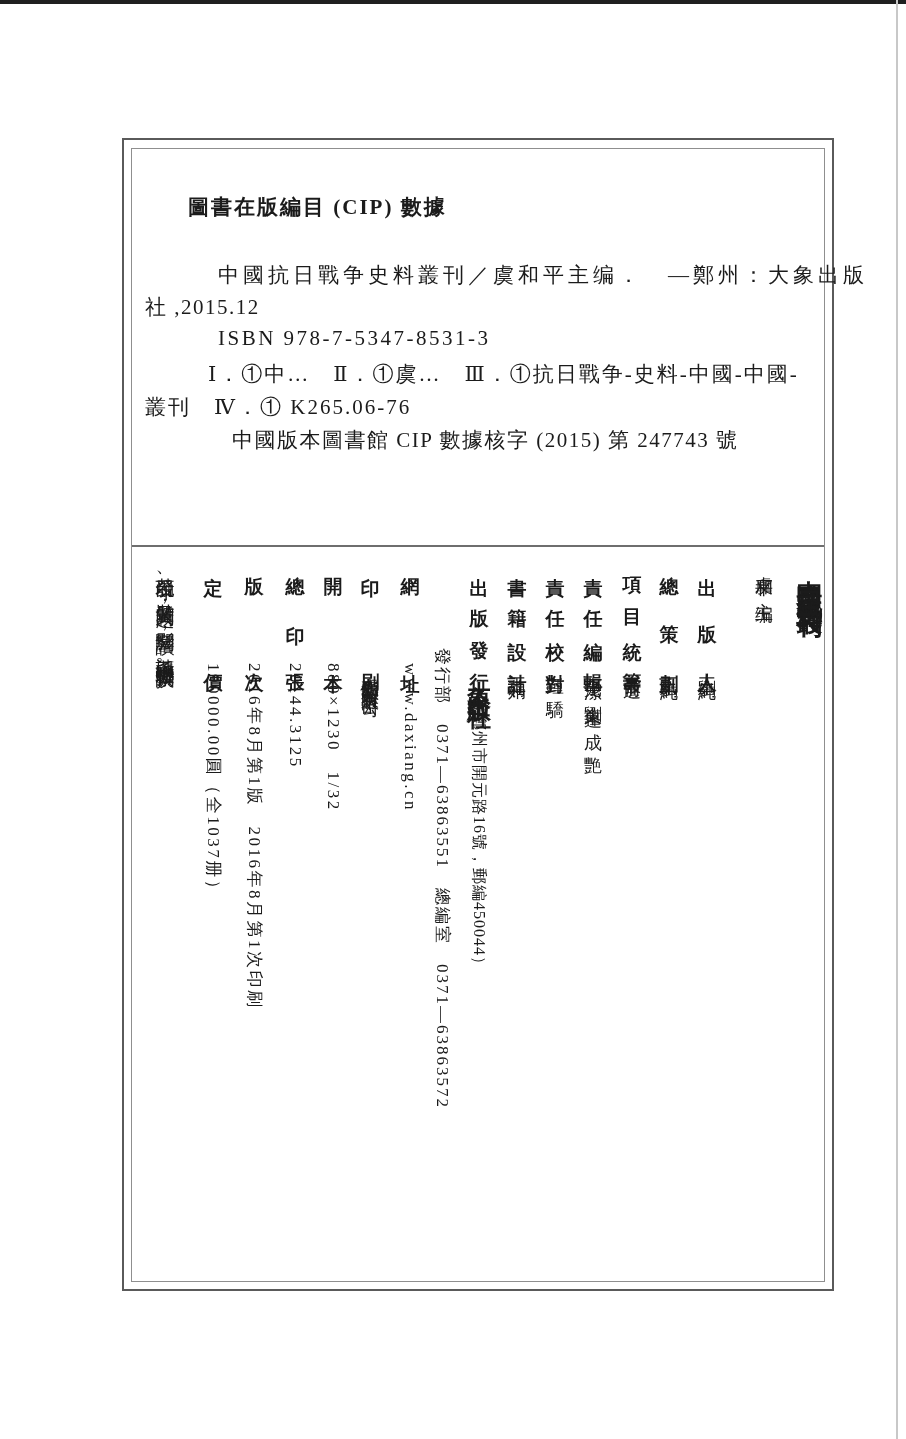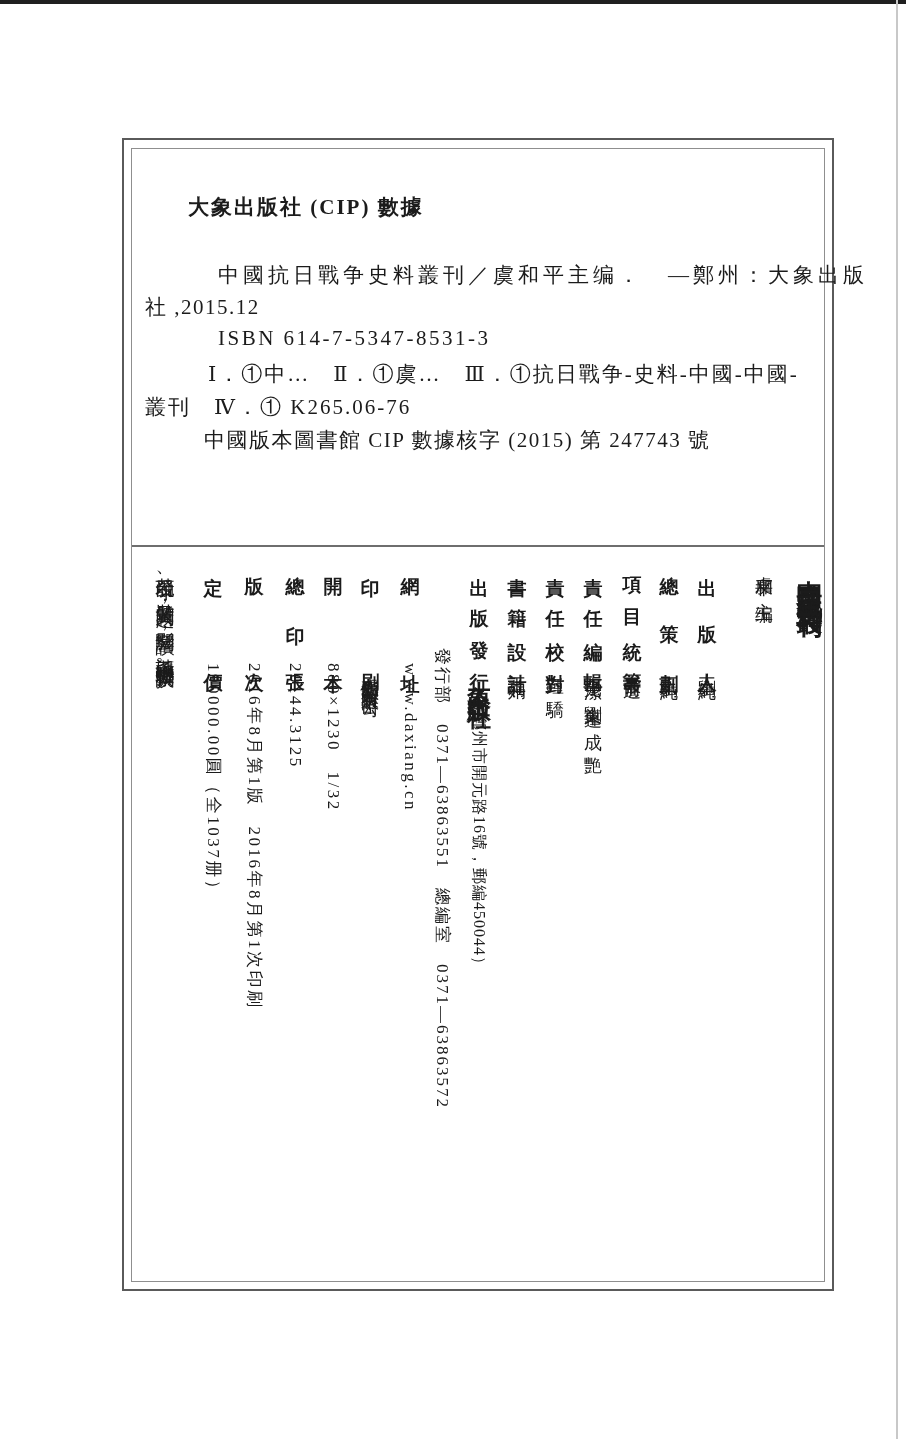--- a/index.html
+++ b/index.html
@@ -22,21 +22,21 @@
     position:absolute;left:188px;top:193px;
     font-size:21px;font-weight:bold;letter-spacing:2px;white-space:nowrap;
   }
   .cip-line{position:absolute;font-size:21px;letter-spacing:1.5px;white-space:nowrap;}
   .cip-line.wide{letter-spacing:4px;}
   .l0{left:218px;top:261px;}
   .l1{left:145px;top:293px;}
   .l2{left:218px;top:326px;letter-spacing:2.5px;}
   .l3{left:208px;top:360px;letter-spacing:2px;}
   .l4{left:145px;top:393px;letter-spacing:2px;}
-  .l5{left:204px;top:426px;}
+  .l5{left:232px;top:426px;}
 
   
   .col{
     position:absolute;top:562px;height:720px;
     writing-mode:vertical-rl;text-orientation:upright;
     font-size:19px;letter-spacing:2.5px;white-space:nowrap;
   }
   .col .lbl{
     display:inline-block;height:96px;
     font-weight:bold;letter-spacing:0;
@@ -58,24 +58,24 @@
 <body>
 
 <div class="edge-top"></div>
 <div class="edge-right"></div>
 
 <div class="frame">
   <div class="frame-inner"></div>
   <div class="divider"></div>
 </div>
 
-<div class="cip-heading"><span>大象出版社 (CIP) 數據</span></div>
+<div class="cip-heading"><span>圖書在版編目 (CIP) 數據</span></div>
 <div class="cip-line wide l0">中國抗日戰争史料叢刊／虞和平主编．　—鄭州：大象出版</div>
 <div class="cip-line l1">社 ,2015.12</div>
-<div class="cip-line l2">ISBN 614-7-5347-8531-3</div>
+<div class="cip-line l2">ISBN 978-7-5347-8531-3</div>
 <div class="cip-line l3">Ⅰ．①中…　Ⅱ．①虞…　Ⅲ．①抗日戰争-史料-中國-中國-</div>
 <div class="cip-line l4">叢刊　Ⅳ．① K265.06-76</div>
 <div class="cip-line l5">中國版本圖書館 CIP 數據核字 (2015) 第 247743 號</div>
 
 <div class="col title-col">中國抗日戰争史料叢刊</div>
 <div class="col editor-col">虞和平　主编</div>
 
 <div class="col" style="left:694px">
   <span class="lbl">出版人</span><span class="val">王劉純</span>
 </div>

